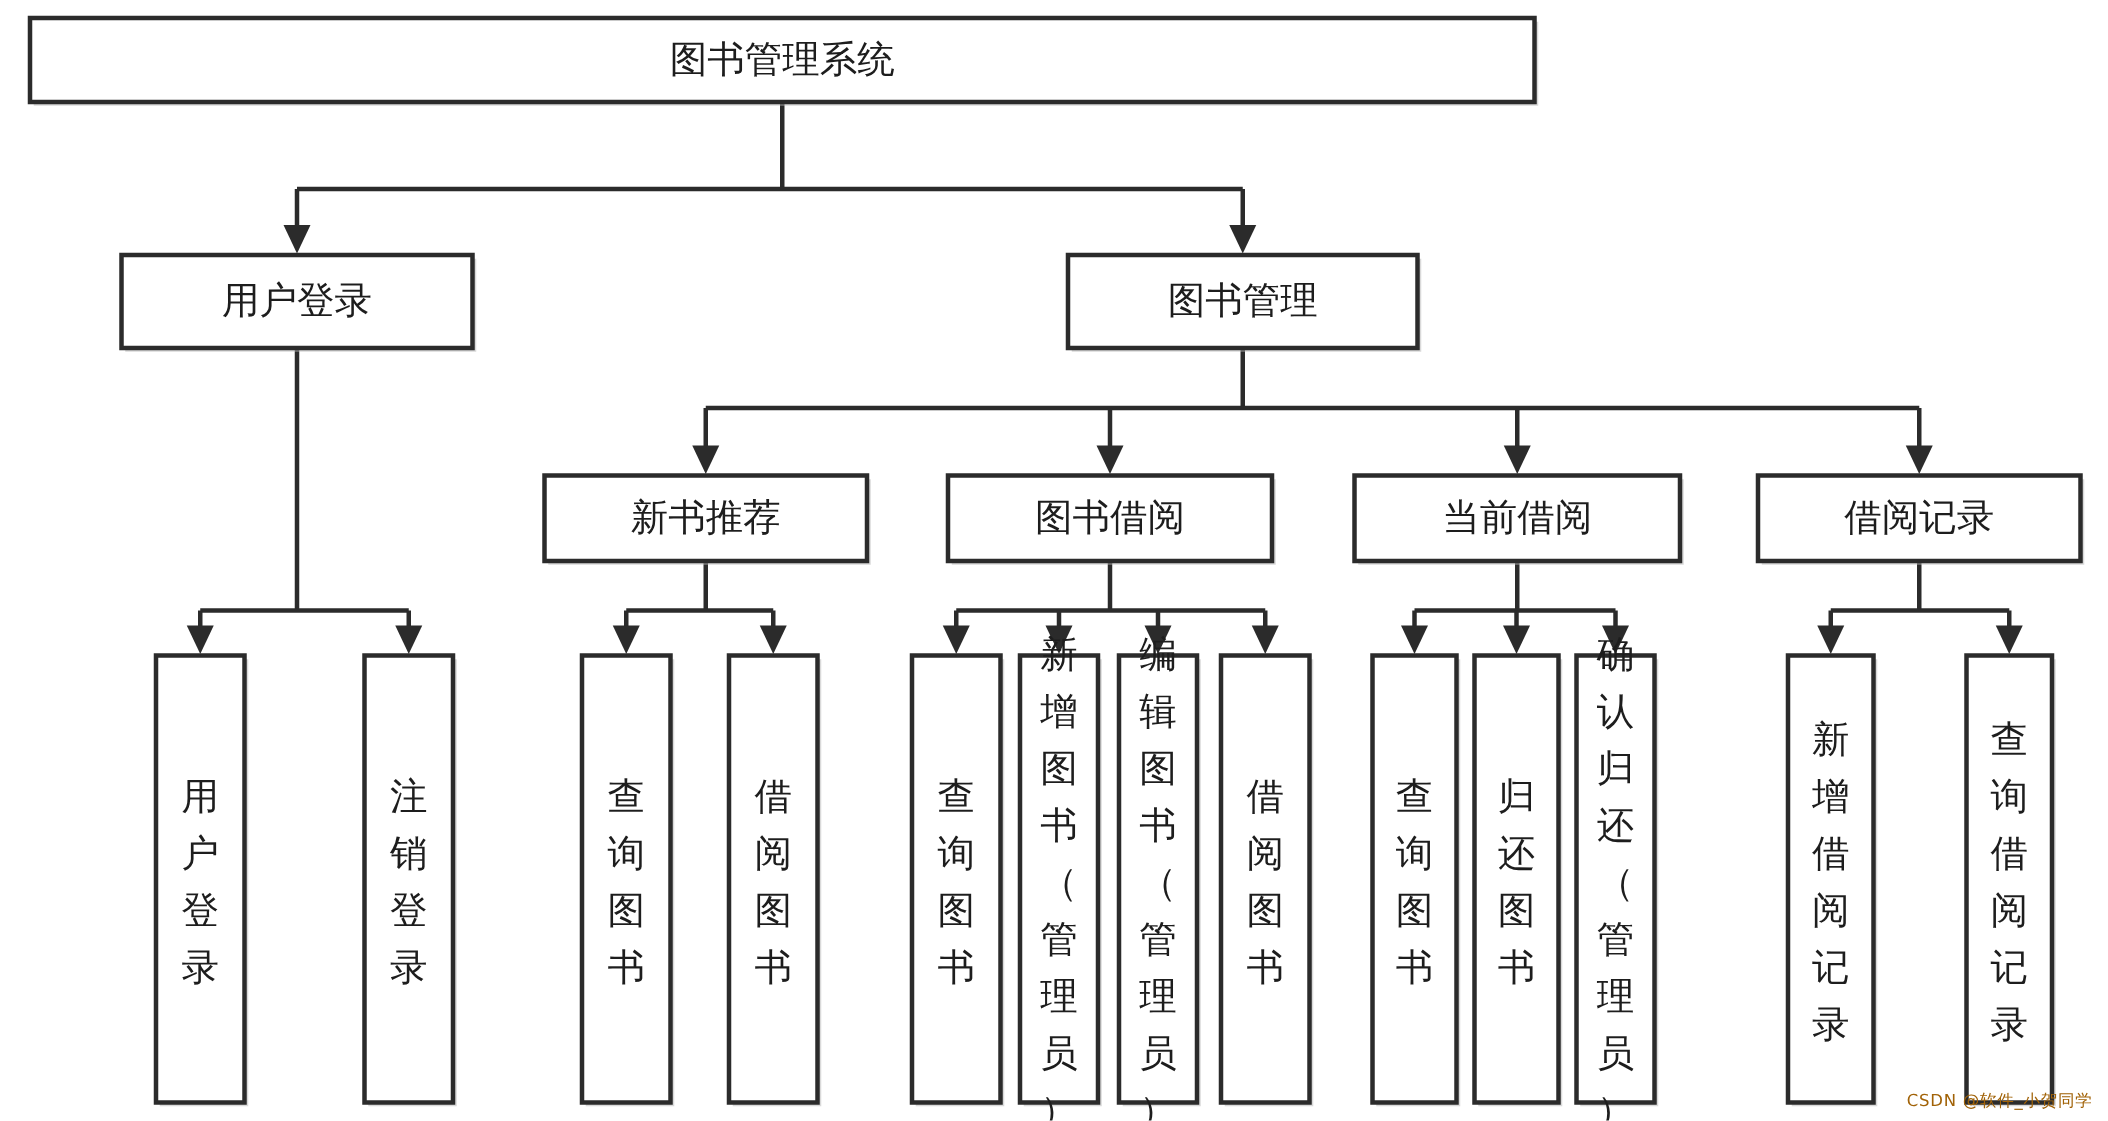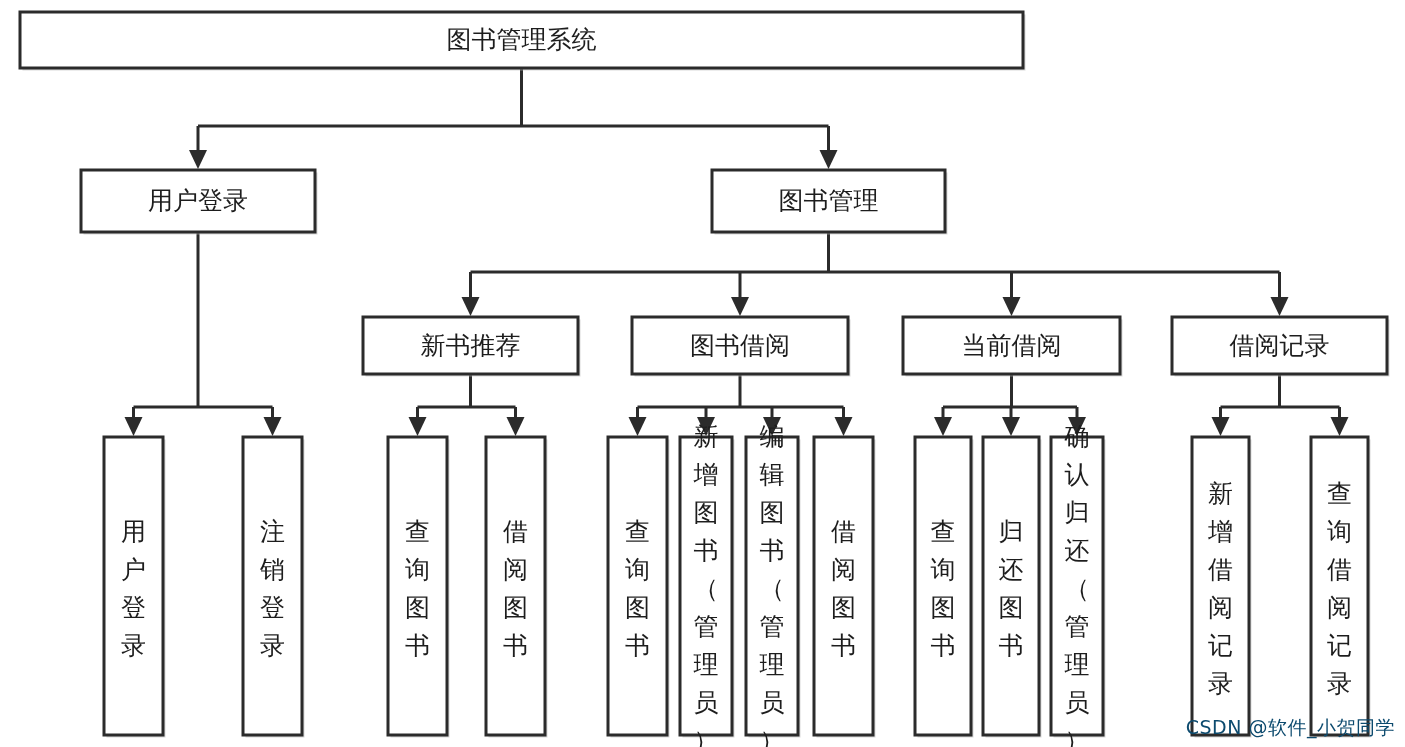--- a/index.html
+++ b/index.html
@@ -37,22 +37,22 @@
     stroke:#2b2b2b;
     stroke-width:3;
     fill:none;
     stroke-linecap:butt;
   }
   .arrow-head{fill:#2b2b2b;stroke:none;}
   .watermark{
     position:absolute;
     right:10px;
     bottom:6px;
-    color:#0c4a6e;
-    font-size:19px;
+    color:#a16207;
+    font-size:11px;
     font-family:"DejaVu Sans","Liberation Sans",sans-serif;
     letter-spacing:.5px;
     white-space:nowrap;
     user-select:none;
   }
 </style>
 </head>
 <body>
 
 <svg id="diagram" viewBox="0 0 1405 747" xmlns="http://www.w3.org/2000/svg">

